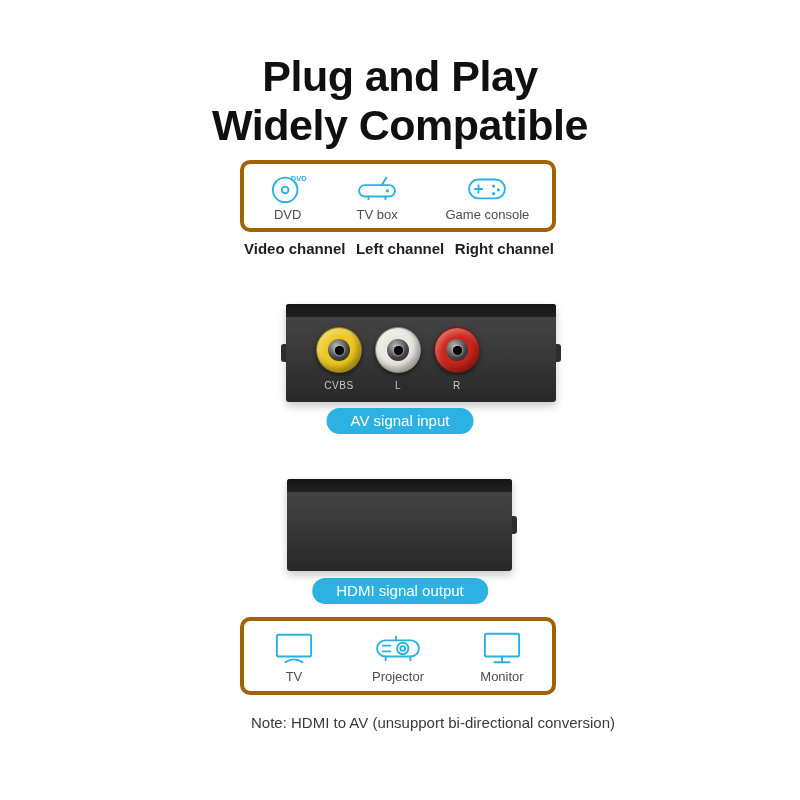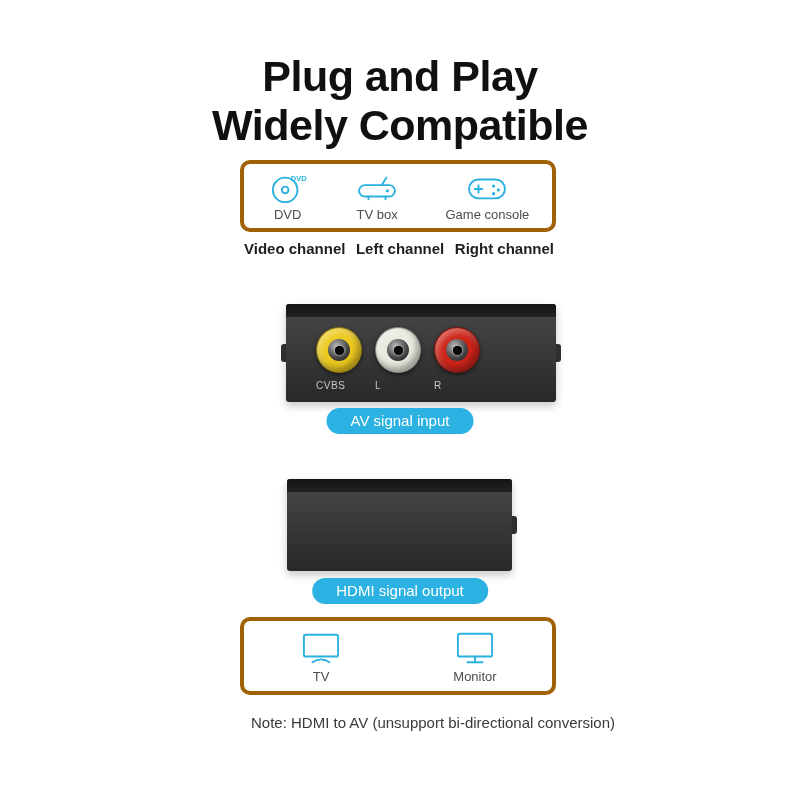--- a/index.html
+++ b/index.html
@@ -42,21 +42,21 @@
     border-radius:3px 3px 0 0;
   }
   .side-tab{position:absolute;width:5px;height:18px;background:#2e2e2e;}
   .av-device{left:286px;top:304px;width:270px;height:98px;}
   .av-device .tab-left{left:-5px;top:40px;border-radius:3px 0 0 3px;}
   .av-device .tab-right{right:-5px;top:40px;border-radius:0 3px 3px 0;}
   .hdmi-device{left:287px;top:479px;width:225px;height:92px;}
   .hdmi-device .tab-right{right:-5px;top:37px;border-radius:0 3px 3px 0;}
   
   .jacks{position:absolute;left:30px;top:23px;display:flex;gap:13px;}
-  .jack{width:46px;display:flex;flex-direction:column;}
+  .jack{width:46px;display:flex;flex-direction:column;align-items:center;}
   .jack-outer{
     width:46px;height:46px;border-radius:50%;
     display:flex;align-items:center;justify-content:center;
     border:1px solid rgba(0,0,0,0.4);box-sizing:border-box;
     box-shadow:inset -3px -4px 6px rgba(0,0,0,0.35),
                inset 3px 4px 6px rgba(255,255,255,0.35),
                0 2px 4px rgba(0,0,0,0.5);
   }
   .jack-mid{
     width:22px;height:22px;border-radius:50%;
@@ -195,20 +195,35 @@
           <g class="stroke-icon">
             <rect x="5" y="6" width="36" height="23" rx="2"></rect>
             <path d="M14,35 q9,-6 18,0"></path>
           </g>
         </svg>
       </span>
       <span class="icon-label">TV</span>
     </div>
     <div class="icon-item">
       <span>
+        <svg width="50" height="38" viewBox="0 0 52 40">
+          <g class="stroke-icon">
+            <rect x="4" y="12" width="44" height="17" rx="8.5"></rect>
+            <circle cx="31" cy="20.5" r="6"></circle>
+            <circle cx="31" cy="20.5" r="2.5"></circle>
+            <path d="M10,17.5 h8 M10,23.5 h8"></path>
+            <path d="M13,29 v4 M39,29 v4"></path>
+            <path d="M24,12 v-4"></path>
+          </g>
+        </svg>
+      </span>
+      <span class="icon-label">Projector</span>
+    </div>
+    <div class="icon-item">
+      <span>
         <svg width="44" height="38" viewBox="0 0 46 40">
           <g class="stroke-icon">
             <rect x="5" y="5" width="36" height="24" rx="2"></rect>
             <path d="M23,29 v6"></path>
             <path d="M15,35 h16"></path>
           </g>
         </svg>
       </span>
       <span class="icon-label">Monitor</span>
     </div>

